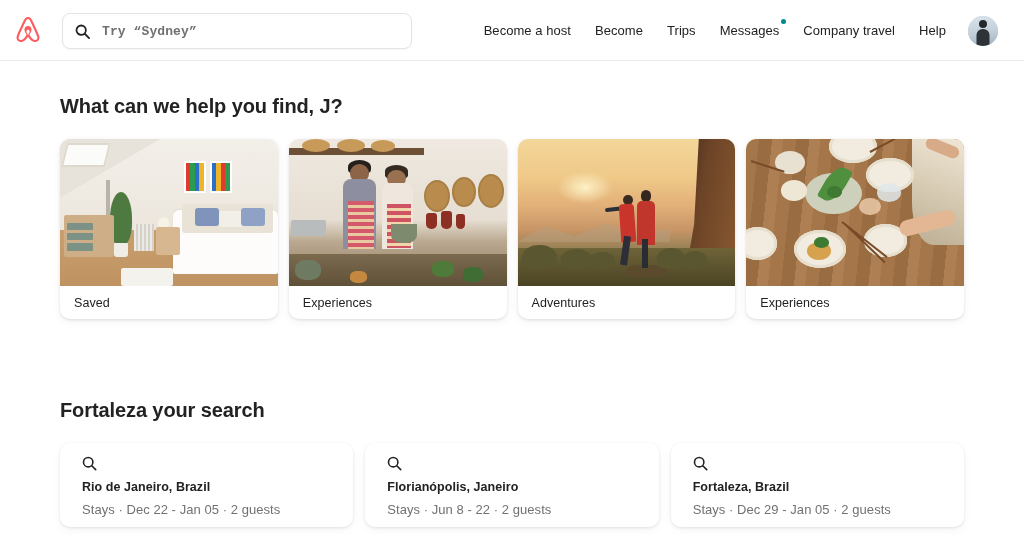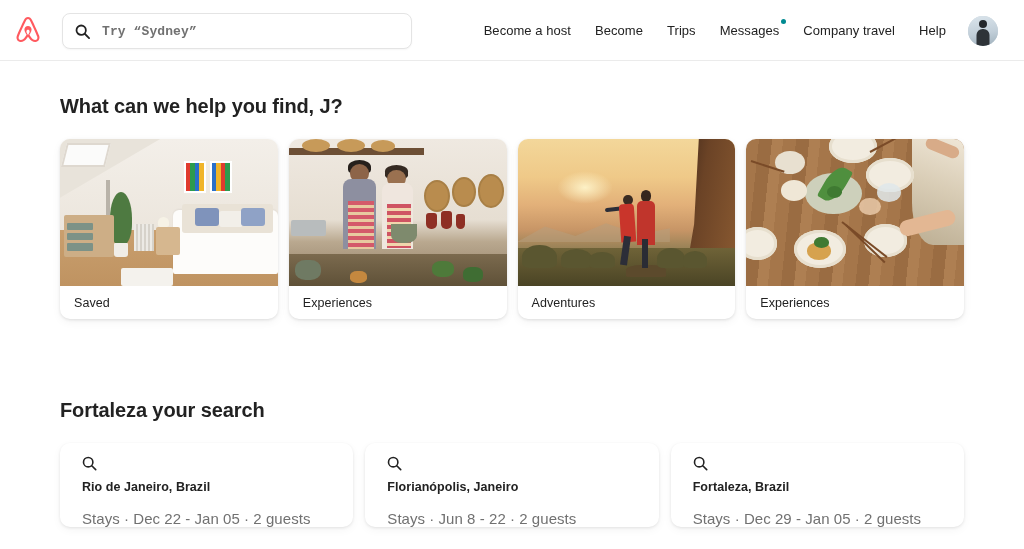--- a/index.html
+++ b/index.html
@@ -256,22 +256,22 @@
     cursor: pointer;
   }
   .sc-icon { margin-bottom: 9px; display: block; }
   .sc-title {
     font-size: 12.5px;
     font-weight: 700;
     color: #222222;
     letter-spacing: .05px;
   }
   .sc-sub {
-    margin-top: 16px;
-    font-size: 15px;
+    margin-top: 8px;
+    font-size: 13px;
     color: #717171;
     letter-spacing: .05px;
   }
 </style>
 </head>
 <body>
 
 <div id="header">
 
   <div id="logo">

